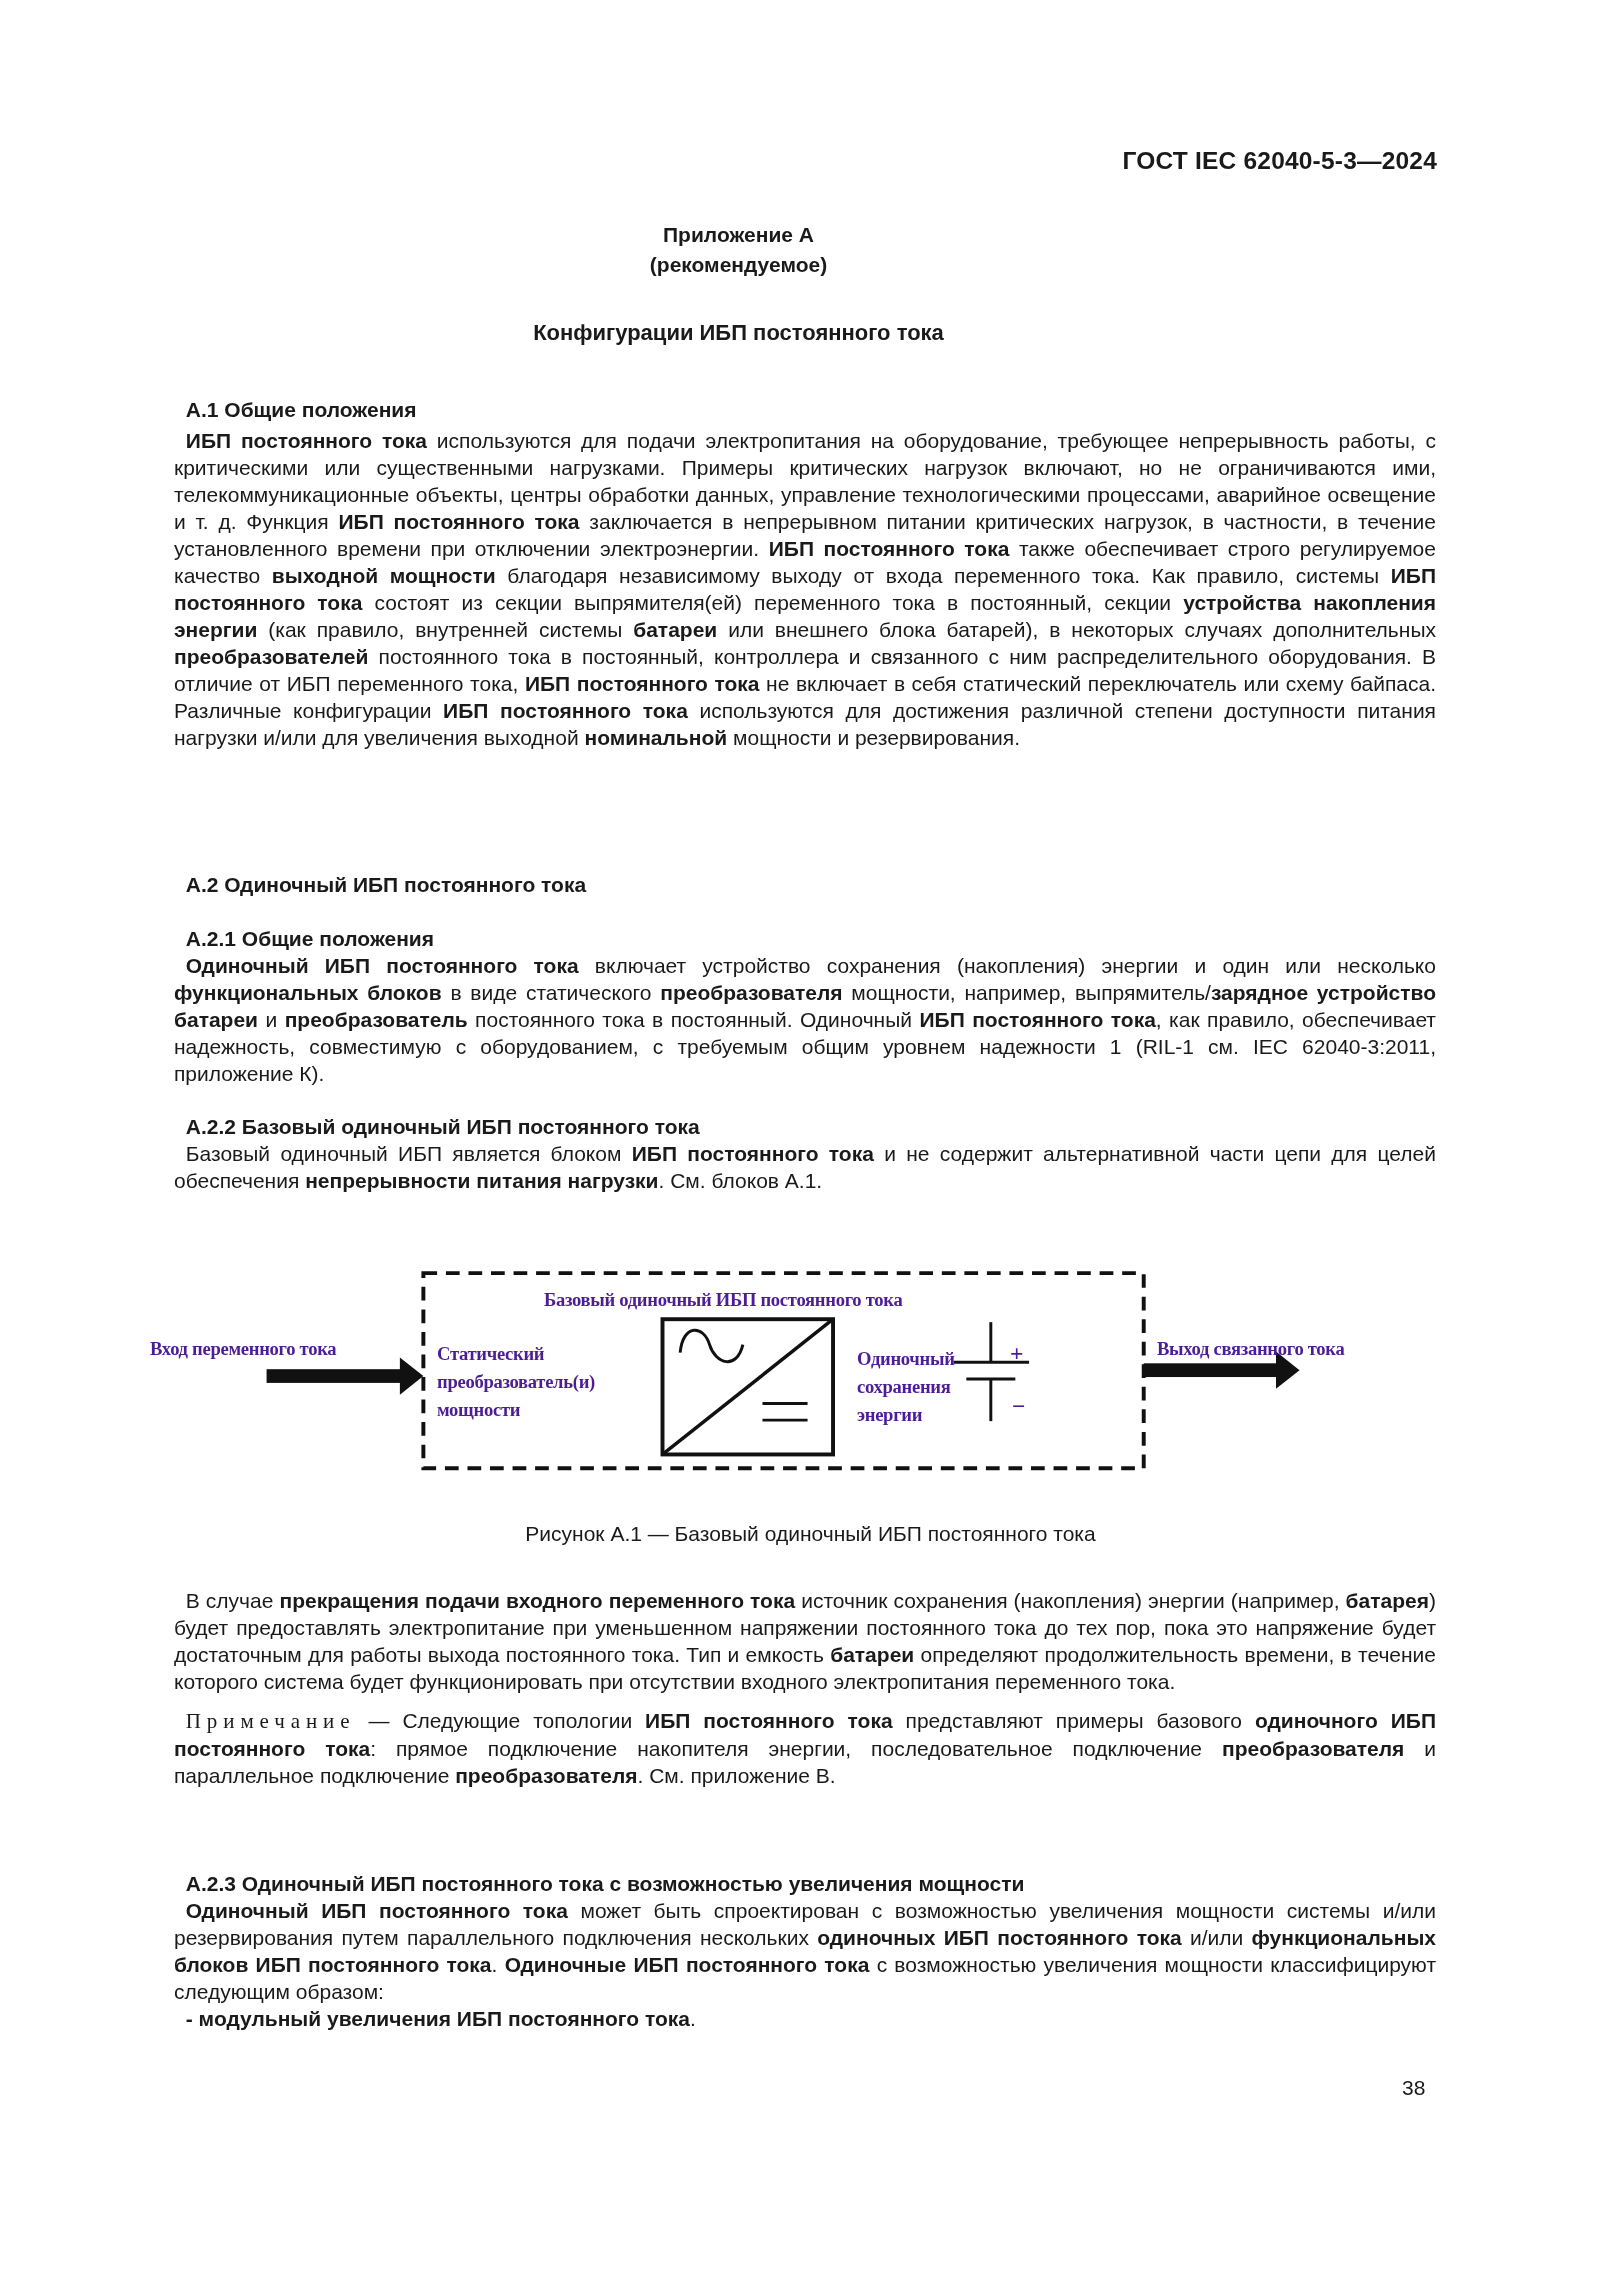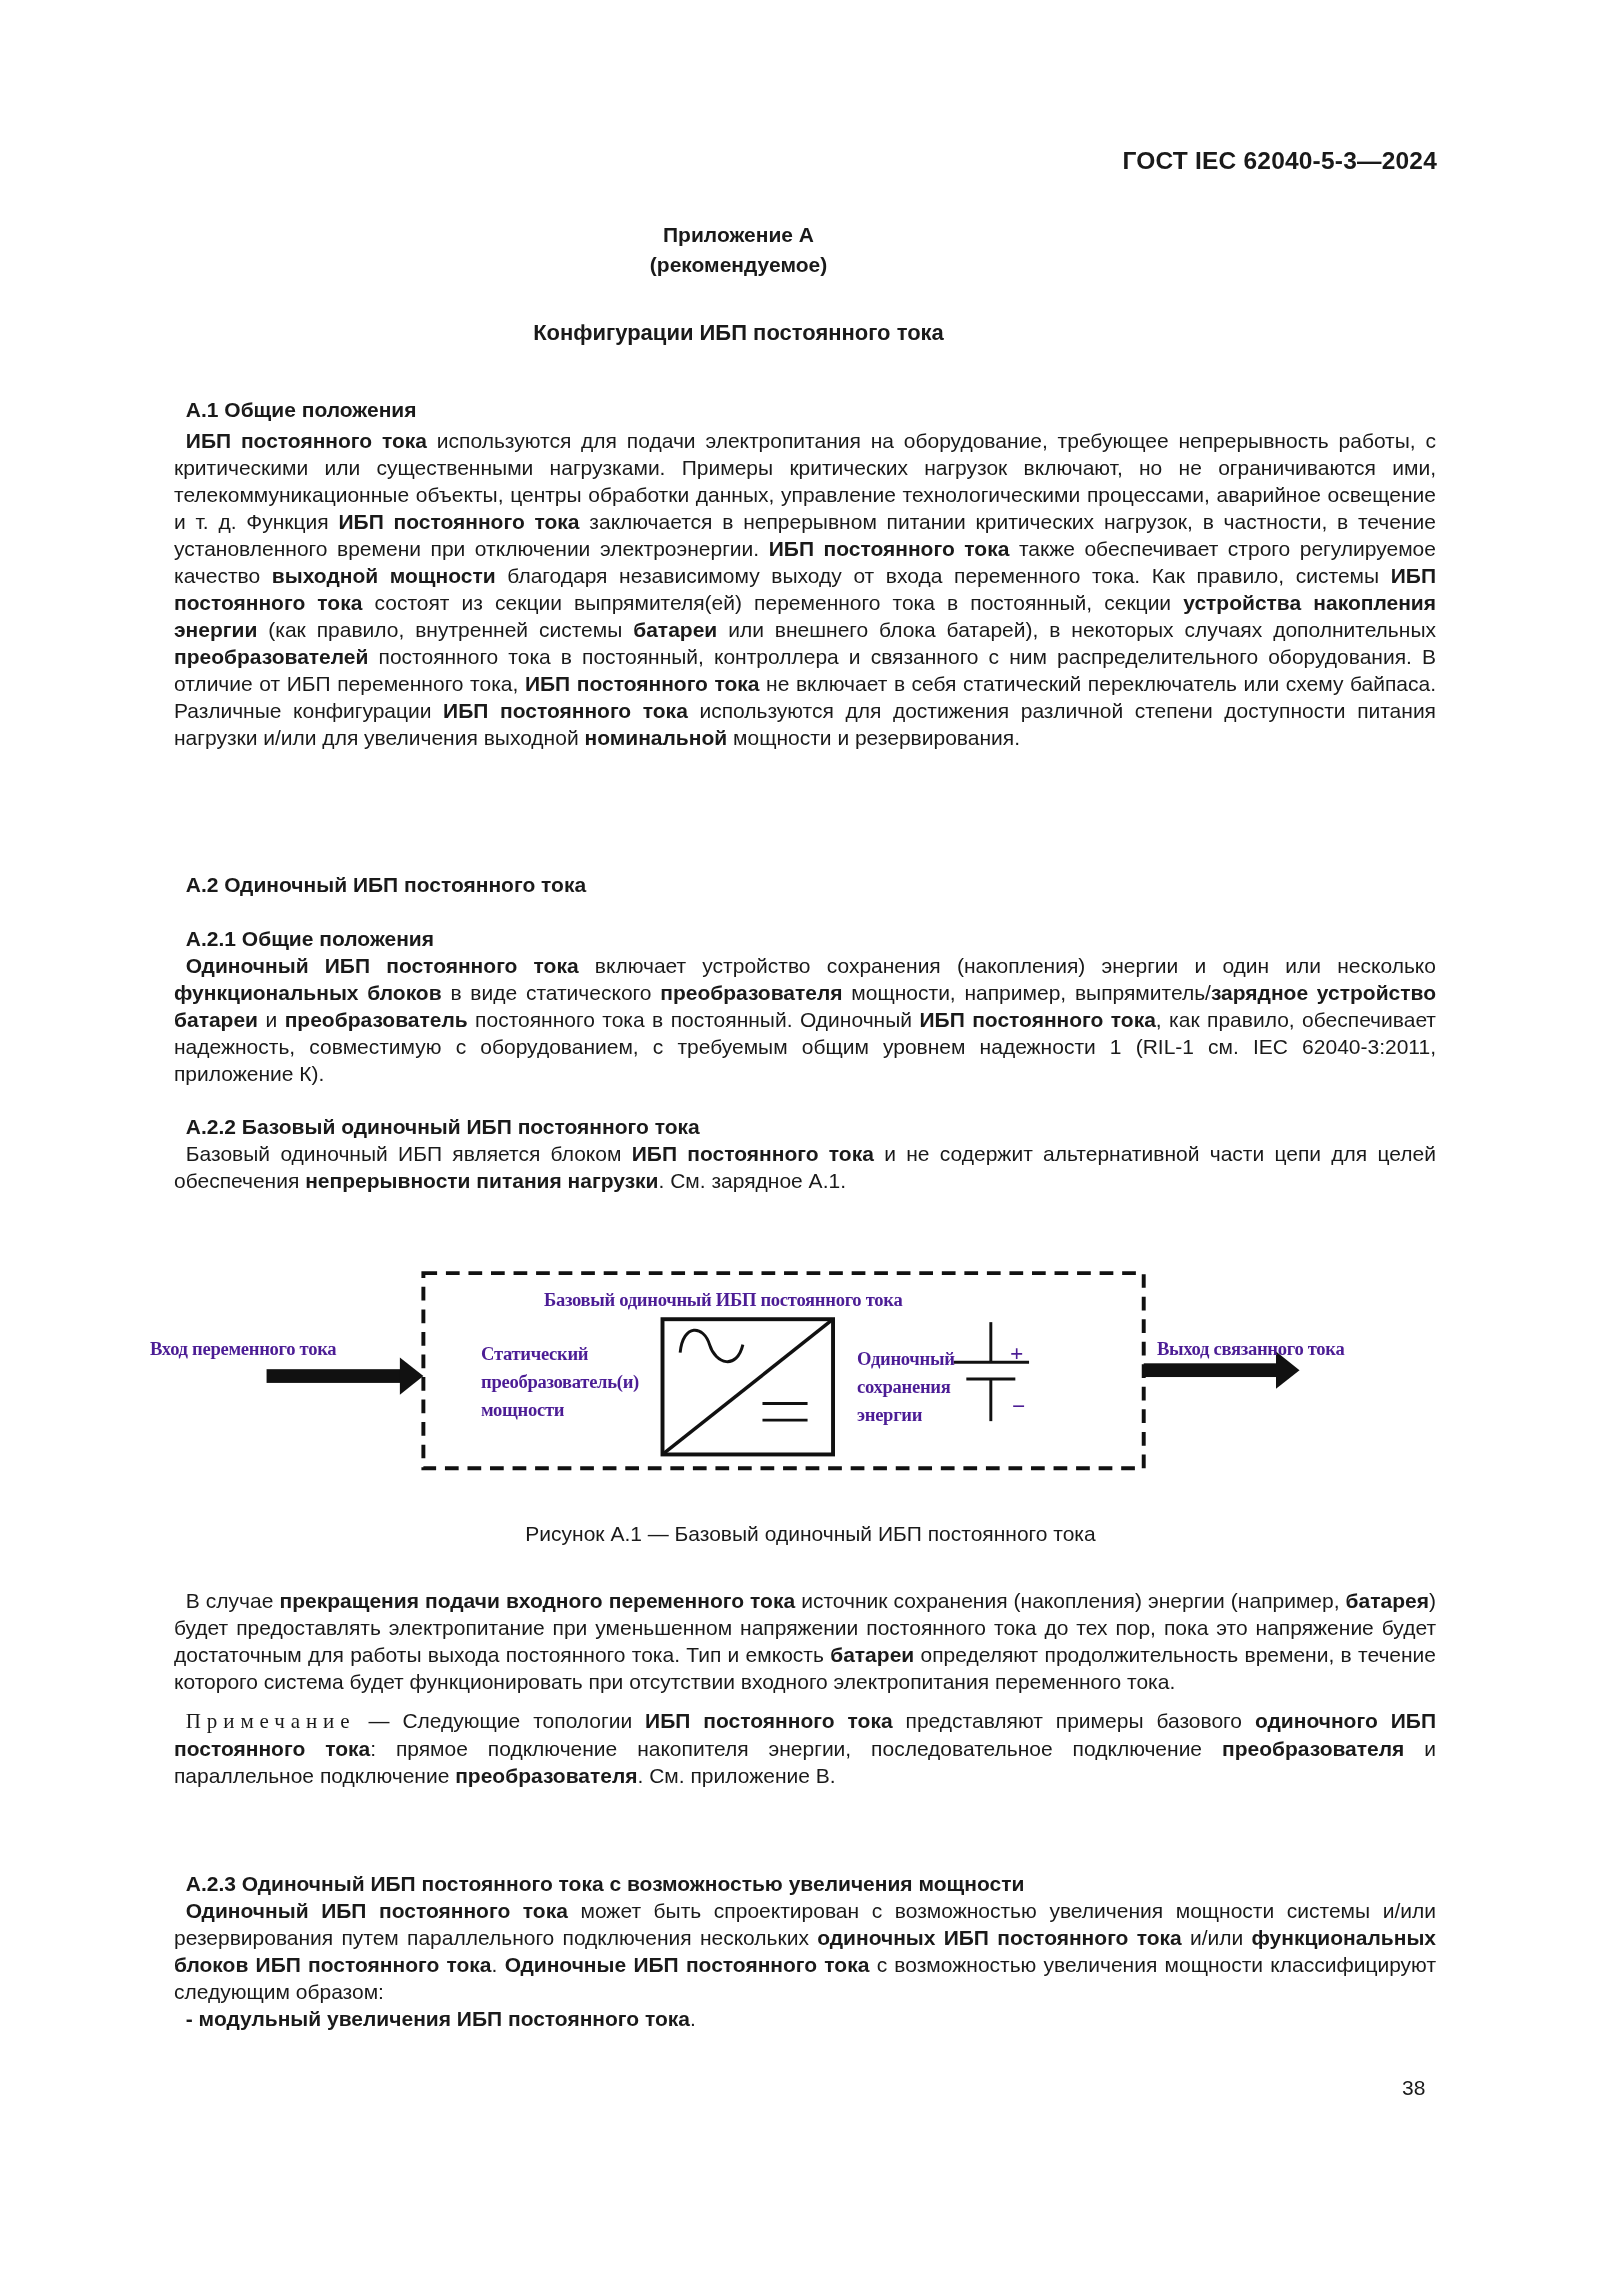--- a/index.html
+++ b/index.html
@@ -36,21 +36,21 @@
   <p class="h">А.2 Одиночный ИБП постоянного тока</p>
 </div>
 
 <div class="block" style="top:925px;">
   <p class="h">А.2.1 Общие положения</p>
   <p class="fi"><b>Одиночный ИБП постоянного тока</b><span> включает устройство сохранения (накопления) энергии и один или несколько </span><b>функциональных блоков</b><span> в виде статического </span><b>преобразователя</b><span> мощности, например, выпрямитель/</span><b>зарядное устройство батареи</b><span> и </span><b>преобразователь</b><span> постоянного тока в постоянный. Одиночный </span><b>ИБП постоянного тока</b><span>, как правило, обеспечивает надежность, совместимую с оборудованием, с требуемым общим уровнем надежности 1 (RIL-1 см. IEC 62040-3:2011, приложение К).</span></p>
 </div>
 
 <div class="block" style="top:1113px;">
   <p class="h">А.2.2 Базовый одиночный ИБП постоянного тока</p>
-  <p class="fi"><span>Базовый одиночный ИБП является блоком </span><b>ИБП постоянного тока</b><span> и не содержит альтернативной части цепи для целей обеспечения </span><b>непрерывности питания нагрузки</b><span>. См. зарядное А.1.</span></p>
+  <p class="fi"><span>Базовый одиночный ИБП является блоком </span><b>ИБП постоянного тока</b><span> и не содержит альтернативной части цепи для целей обеспечения </span><b>непрерывности питания нагрузки</b><span>. См. блоков А.1.</span></p>
 </div>
 
 <svg class="diagram" width="1621" height="1529" viewBox="0 0 1654 1560">
 
   <rect x="432" y="1299" width="735" height="199" fill="none" stroke="#111" stroke-width="4" stroke-dasharray="14,9"></rect>
 
   <g>
     <rect x="272" y="1397" width="140" height="14" fill="#111"></rect>
     <polygon points="408,1385 432,1404 408,1423" fill="#111"></polygon>
   </g>
@@ -71,21 +71,21 @@
   <g>
     <line x1="1011" y1="1349" x2="1011" y2="1389" stroke="#111" stroke-width="3"></line>
     <line x1="973" y1="1390" x2="1050" y2="1390" stroke="#111" stroke-width="3"></line>
     <line x1="986" y1="1407" x2="1036" y2="1407" stroke="#111" stroke-width="3"></line>
     <line x1="1011" y1="1408" x2="1011" y2="1450" stroke="#111" stroke-width="3"></line>
   </g>
 </svg>
 <div class="dlabel" style="left:544px; top:1286px;">Базовый одиночный ИБП постоянного тока</div>
 <div class="dlabel" style="left:150px; top:1335px;">Вход переменного тока</div>
 <div class="dlabel" style="left:1157px; top:1335px;">Выход связанного тока</div>
-<div class="dlabel" style="left:437px; top:1340px; font-weight:bold;margin-left:44px;">
+<div class="dlabel" style="left:437px; top:1340px; font-weight:bold;">
   <div>Статический</div>
   <div>преобразователь(и)</div>
   <div>мощности</div>
 </div>
 <div class="dlabel" style="left:857px; top:1345px;">
   <div>Одиночный</div>
   <div>сохранения</div>
   <div>энергии</div>
 </div>
 <div class="dlabel" style="left:1010px; top:1339px; font-size:23.5px;">+</div>

